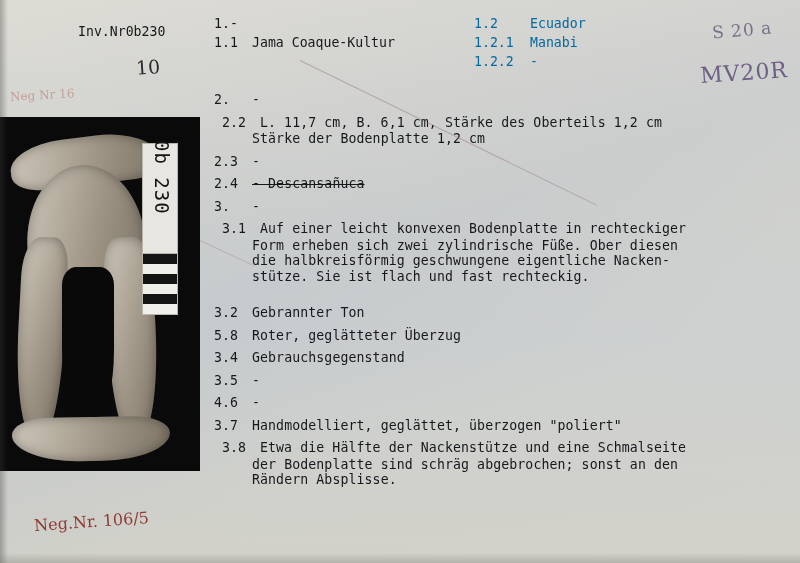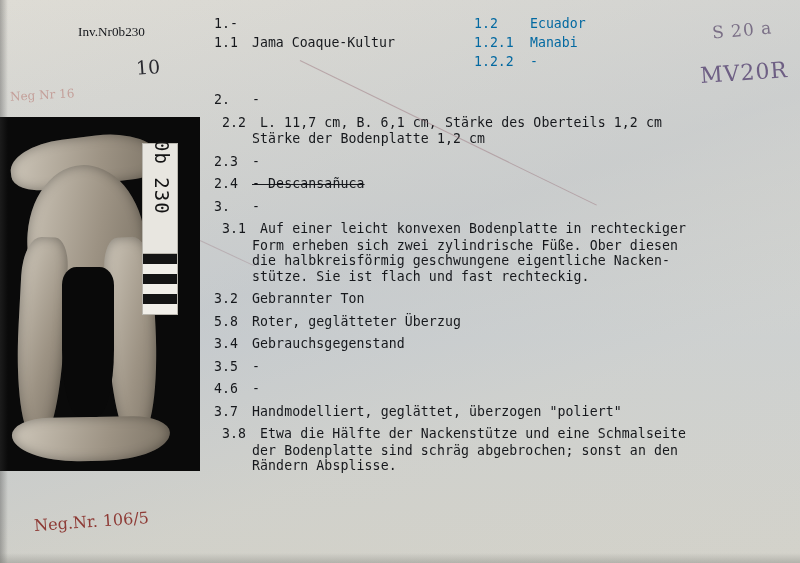--- a/index.html
+++ b/index.html
@@ -149,21 +149,20 @@
   .cont { padding-left: 38px; white-space: pre-wrap; }
   .strike { text-decoration: line-through; text-decoration-thickness: 1px; }
   
   #hdr-inv {
     position: absolute;
     left: 78px;
     top: 24px;
     font-size: 13.2px;
     color: #16181c;
     white-space: pre;
-    font-family: Liberation Serif, serif;
   }
   #hdr-col2 {
     position: absolute;
     left: 214px;
     top: 14px;
     font-size: 13.2px;
     color: #16181c;
     line-height: 19px;
   }
   #hdr-col2 .r { display: flex; }
@@ -310,21 +309,21 @@
       <span class="txt strike">- Descansañuca</span>
     </div>
     <div class="row">
       <span class="num">3.</span>
       <span class="txt">-</span>
     </div>
     <div class="row tight">
       <span class="num">3.1</span>
       <span class="txt">Auf einer leicht konvexen Bodenplatte in rechteckiger</span>
     </div>
-    <div class="cont" style="margin-bottom:7px">Form erheben sich zwei zylindrische Füße. Ober diesen
+    <div class="cont" style="margin-bottom:21px">Form erheben sich zwei zylindrische Füße. Ober diesen
 die halbkreisförmig geschwungene eigentliche Nacken-
 stütze. Sie ist flach und fast rechteckig.</div>
     <div class="row">
       <span class="num">3.2</span>
       <span class="txt">Gebrannter Ton</span>
     </div>
     <div class="row">
       <span class="num">5.8</span>
       <span class="txt">Roter, geglätteter Überzug</span>
     </div>

